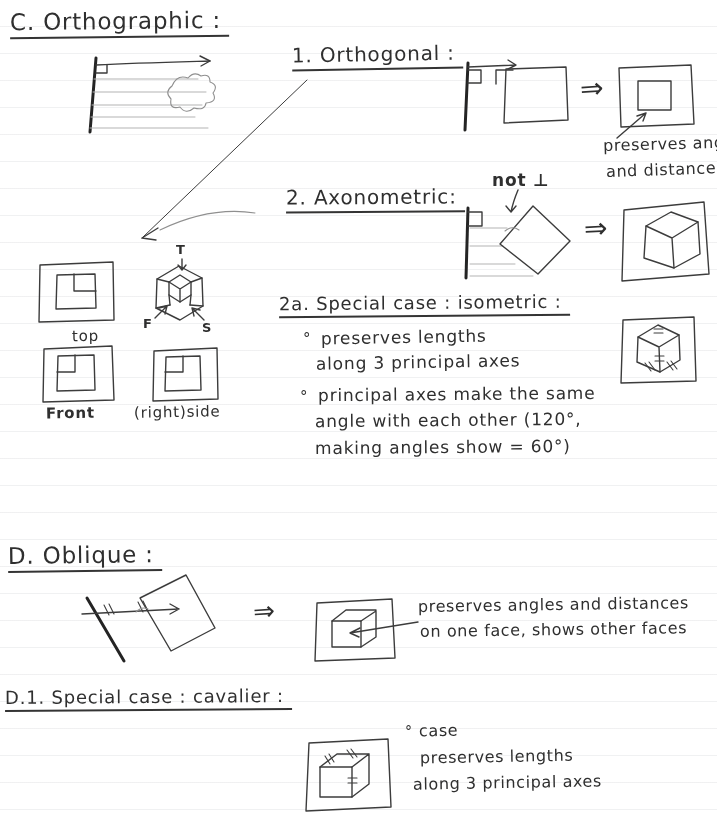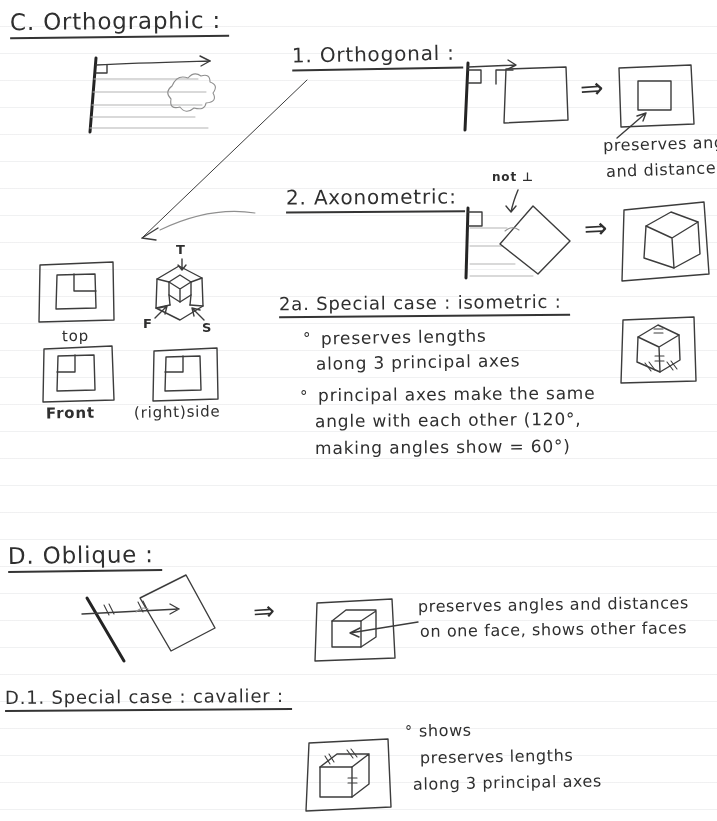--- a/index.html
+++ b/index.html
@@ -63,21 +63,21 @@
     <path d="M6,10 L78,7 L81,66 L8,69 Z"></path>
     <path d="M25,23 h33 v29 h-33 Z"></path>
     <path d="M4,80 L33,55 M33,55 L24,58 M33,55 L30,63"></path>
   </svg>
 
   <div class="abs hw note" style="left:603px;top:134px;transform:rotate(-1.5deg);">preserves angles</div>
   <div class="abs hw note" style="left:606px;top:160px;transform:rotate(-2deg);">and distances</div>
 
   <div class="abs hw underlined" style="left:286px;top:185px;font-size:20px;transform:rotate(-0.4deg);">2. Axonometric:</div>
 
-  <div class="abs hw" style="left:492px;top:170px;font-size:12px;font-weight:bold;">not ⊥</div>
+  <div class="abs hw" style="left:492px;top:170px;font-size:17px;font-weight:bold;">not ⊥</div>
 
   <svg class="abs" style="left:455px;top:176px;" width="140" height="106" viewBox="0 0 140 106">
     <path class="thick" d="M13,32 L11,102"></path>
     <path d="M13,36 h14 v14 h-14"></path>
     <path class="faint" d="M15,52 H52 M15,70 H48 M15,88 H60 M15,100 H78"></path>
     <path d="M45,68 L78,30 L115,65 L83,98 Z"></path>
     <path d="M63,14 Q58,26 56,36 M56,36 L51,30 M56,36 L61,30"></path>
     <path class="soft" d="M50,55 q7,-6 14,-1"></path>
   </svg>
 
@@ -106,21 +106,21 @@
   <svg class="abs" style="left:188px;top:304px;" width="18" height="18" viewBox="0 0 18 18">
     <path d="M16,16 L4,4 M4,4 L12,6 M4,4 L6,12"></path>
   </svg>
   <div class="abs hw tiny" style="left:202px;top:320px;">S</div>
 
   <svg class="abs" style="left:36px;top:258px;" width="82" height="70" viewBox="0 0 82 70">
     <path d="M4,7 L77,4 L78,62 L3,64 Z"></path>
     <path d="M21,17 L59,16 L60,50 L20,51 Z"></path>
     <path d="M38,16 L38,33 M38,33 L60,33"></path>
   </svg>
-  <div class="abs hw small" style="left:62px;top:327px;transform:rotate(-1deg);">top</div>
+  <div class="abs hw small" style="left:72px;top:327px;transform:rotate(-1deg);">top</div>
 
   <svg class="abs" style="left:40px;top:342px;" width="78" height="64" viewBox="0 0 78 64">
     <path d="M4,7 L72,4 L74,58 L3,60 Z"></path>
     <path d="M18,14 L54,13 L55,48 L17,49 Z"></path>
     <path d="M35,13 L35,30 M35,30 L17,30"></path>
   </svg>
   <div class="abs hw small" style="left:46px;top:404px;transform:rotate(-1deg);font-weight:bold;">Front</div>
 
   <svg class="abs" style="left:150px;top:344px;" width="72" height="62" viewBox="0 0 72 62">
     <path d="M4,7 L67,4 L68,55 L3,57 Z"></path>
@@ -172,17 +172,17 @@
   <div class="abs hw underlined" style="left:5px;top:686px;font-size:18px;transform:rotate(-0.4deg);">D.1. Special case : cavalier :</div>
 
   <svg class="abs" style="left:300px;top:733px;" width="100" height="84" viewBox="0 0 100 84">
     <path d="M9,10 L88,6 L91,74 L6,78 Z"></path>
     <path d="M20,34 h32 v30 h-32 Z"></path>
     <path d="M20,34 L37,21 M37,21 H69 M52,34 L69,21 M69,21 V51 M52,64 L69,51"></path>
     <path style="stroke-width:1.1" d="M25,23 l5,8 M29,21 l5,8 M47,17 l6,8 M51,16 l6,8 M48,45 h9 M48,50 h9"></path>
   </svg>
 
   <div class="abs" style="left:405px;top:723px;font-size:14px;">°</div>
-  <div class="abs hw note" style="left:419px;top:721px;transform:rotate(-1deg);">shows</div>
+  <div class="abs hw note" style="left:419px;top:721px;transform:rotate(-1deg);">case</div>
   <div class="abs hw note" style="left:420px;top:747px;transform:rotate(-1deg);">preserves lengths</div>
   <div class="abs hw note" style="left:413px;top:773px;transform:rotate(-1deg);">along 3 principal axes</div>
 
 </div>
 
 </body></html>

